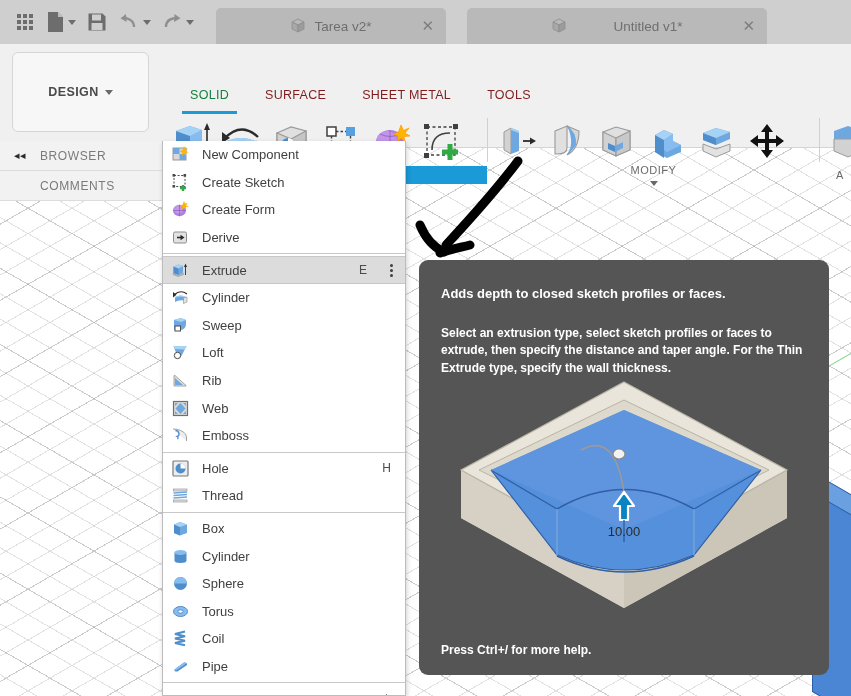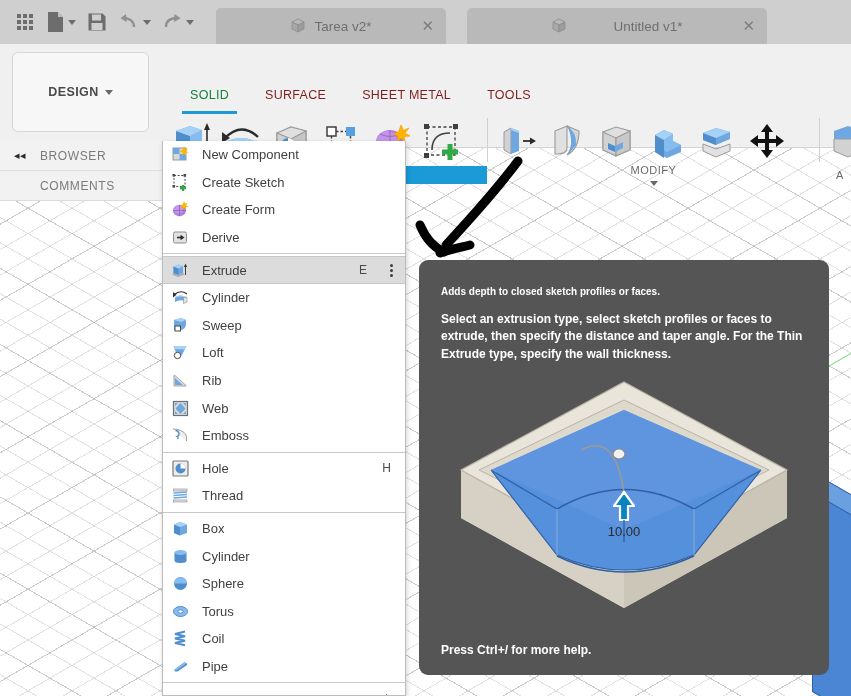--- a/index.html
+++ b/index.html
@@ -138,21 +138,21 @@
     border-left: 7px solid #3f3f3f; margin-right: 4px;
   }
   .mi.sub .mlabel { margin-left: 27px; }
 
   
   .tooltip {
     position: absolute; left: 419px; top: 260px; width: 410px; height: 415px;
     background: #555555; border-radius: 9px; color: #ffffff;
     padding: 26px 22px 0 22px;
   }
-  .tt-title { font-size: 10px; font-weight: bold; margin-bottom: 14px; }
+  .tt-title { font-size: 13px; font-weight: bold; margin-bottom: 24px; }
   .tt-body { font-size: 12px; font-weight: bold; line-height: 1.45; }
   .tt-foot { position: absolute; left: 22px; bottom: 18px; font-size: 12px; font-weight: bold; }
   .tt-art { position: absolute; left: 20px; top: 110px; width: 370px; height: 260px; }
 
   
   .annot { position: absolute; left: 400px; top: 145px; width: 160px; height: 125px; pointer-events: none; }
 </style>
 </head>
 <body>
 

